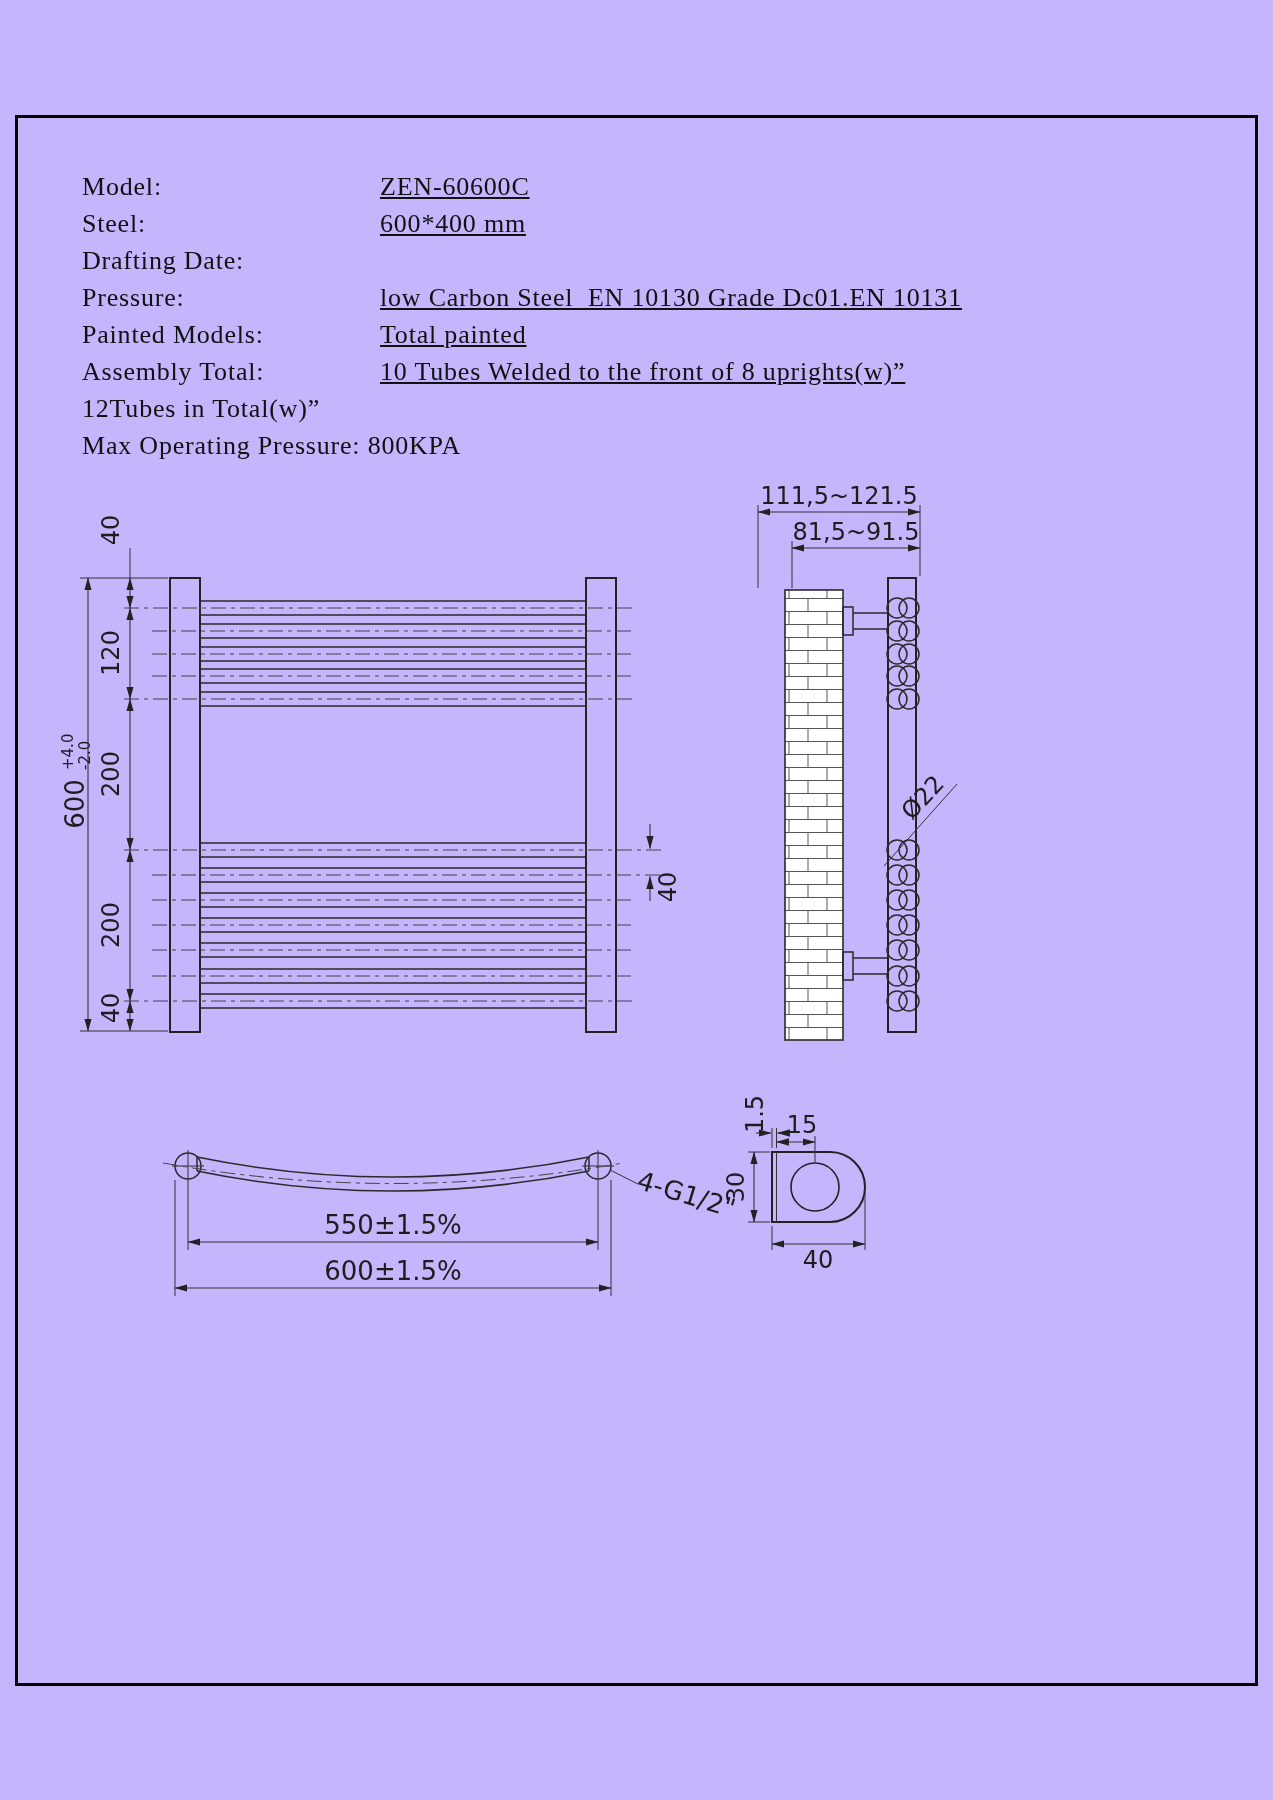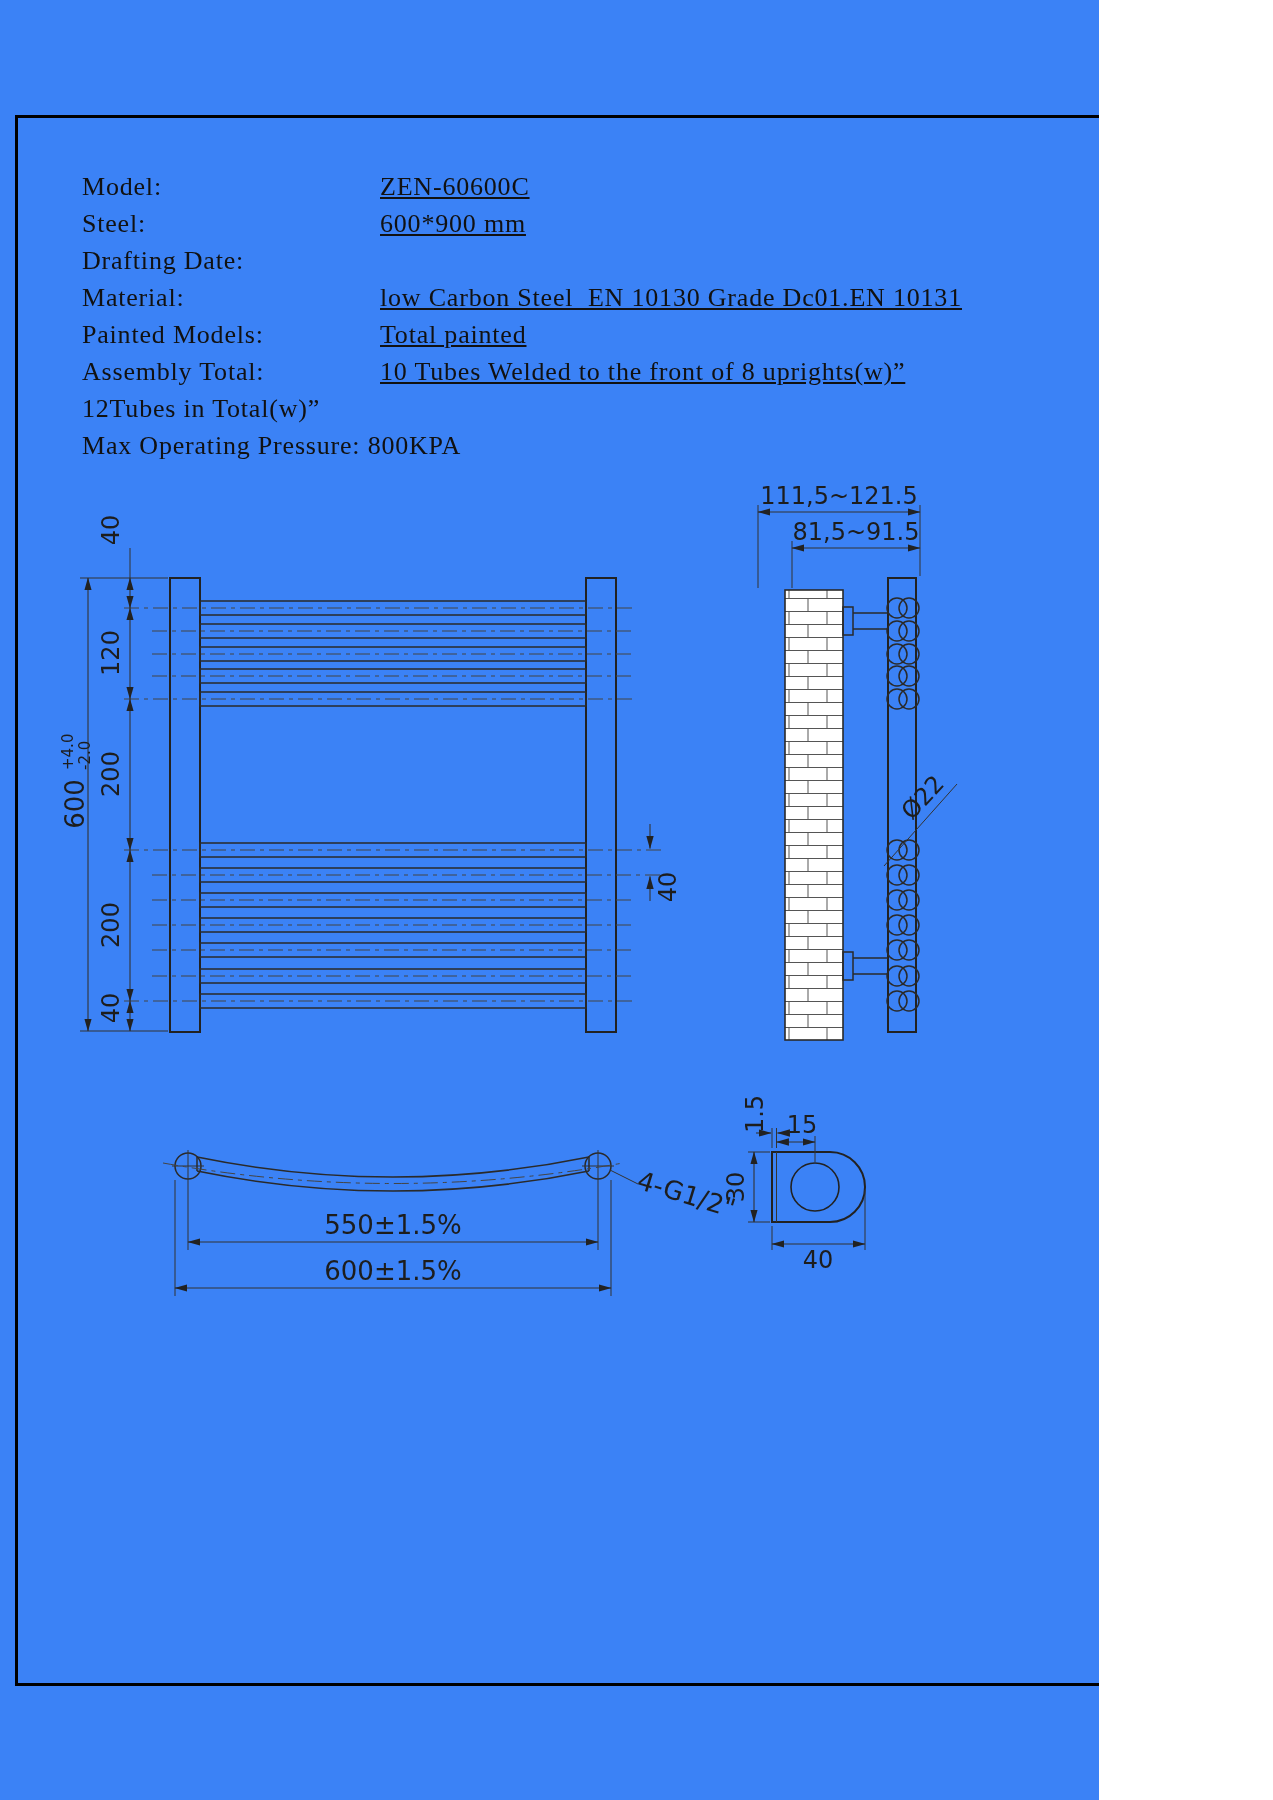--- a/index.html
+++ b/index.html
@@ -1,16 +1,16 @@
 <!DOCTYPE html>
 <html><head>
 <meta charset="utf-8">
 <style>
   html,body { margin:0; padding:0; background:#fff; }
-  .page { position:relative; width:1099px; height:1800px; background:#3b82f6; overflow:hidden; }
+  .page { position:relative; width:1273px; height:1800px; background:#c4b5fd; overflow:hidden; }
   .frame { position:absolute; left:15px; top:115px; width:1243px; height:1571px;
            border:3px solid #000; box-sizing:border-box; }
   .specs { position:absolute; left:82px; top:168px; width:1050px;
            font-family:"Liberation Serif", serif; font-size:26px; color:#111;
            letter-spacing:0.8px; }
   .spec-row { display:flex; line-height:37px; white-space:pre-wrap; }
   .spec-label { width:298px; flex:0 0 298px; }
   .spec-value { flex:1;text-decoration:underline; }
   .spec-line { line-height:37px; white-space:pre-wrap; }
   svg.drawing { position:absolute; left:0; top:0; }
@@ -30,27 +30,27 @@
 <div class="page">
   <div class="frame"></div>
 
   <div class="specs">
     <div class="spec-row">
       <span class="spec-label">Model:</span>
       <span class="spec-value">ZEN-60600C</span>
     </div>
     <div class="spec-row">
       <span class="spec-label">Steel:</span>
-      <span class="spec-value">600*900 mm</span>
+      <span class="spec-value">600*400 mm</span>
     </div>
     <div class="spec-row">
       <span class="spec-label">Drafting Date:</span>
     </div>
     <div class="spec-row">
-      <span class="spec-label">Material:</span>
+      <span class="spec-label">Pressure:</span>
       <span class="spec-value">low Carbon Steel  EN 10130 Grade Dc01.EN 10131</span>
     </div>
     <div class="spec-row">
       <span class="spec-label">Painted Models:</span>
       <span class="spec-value">Total painted</span>
     </div>
     <div class="spec-row">
       <span class="spec-label">Assembly Total:</span>
       <span class="spec-value">10 Tubes Welded to the front of 8 uprights(w)”</span>
     </div>

